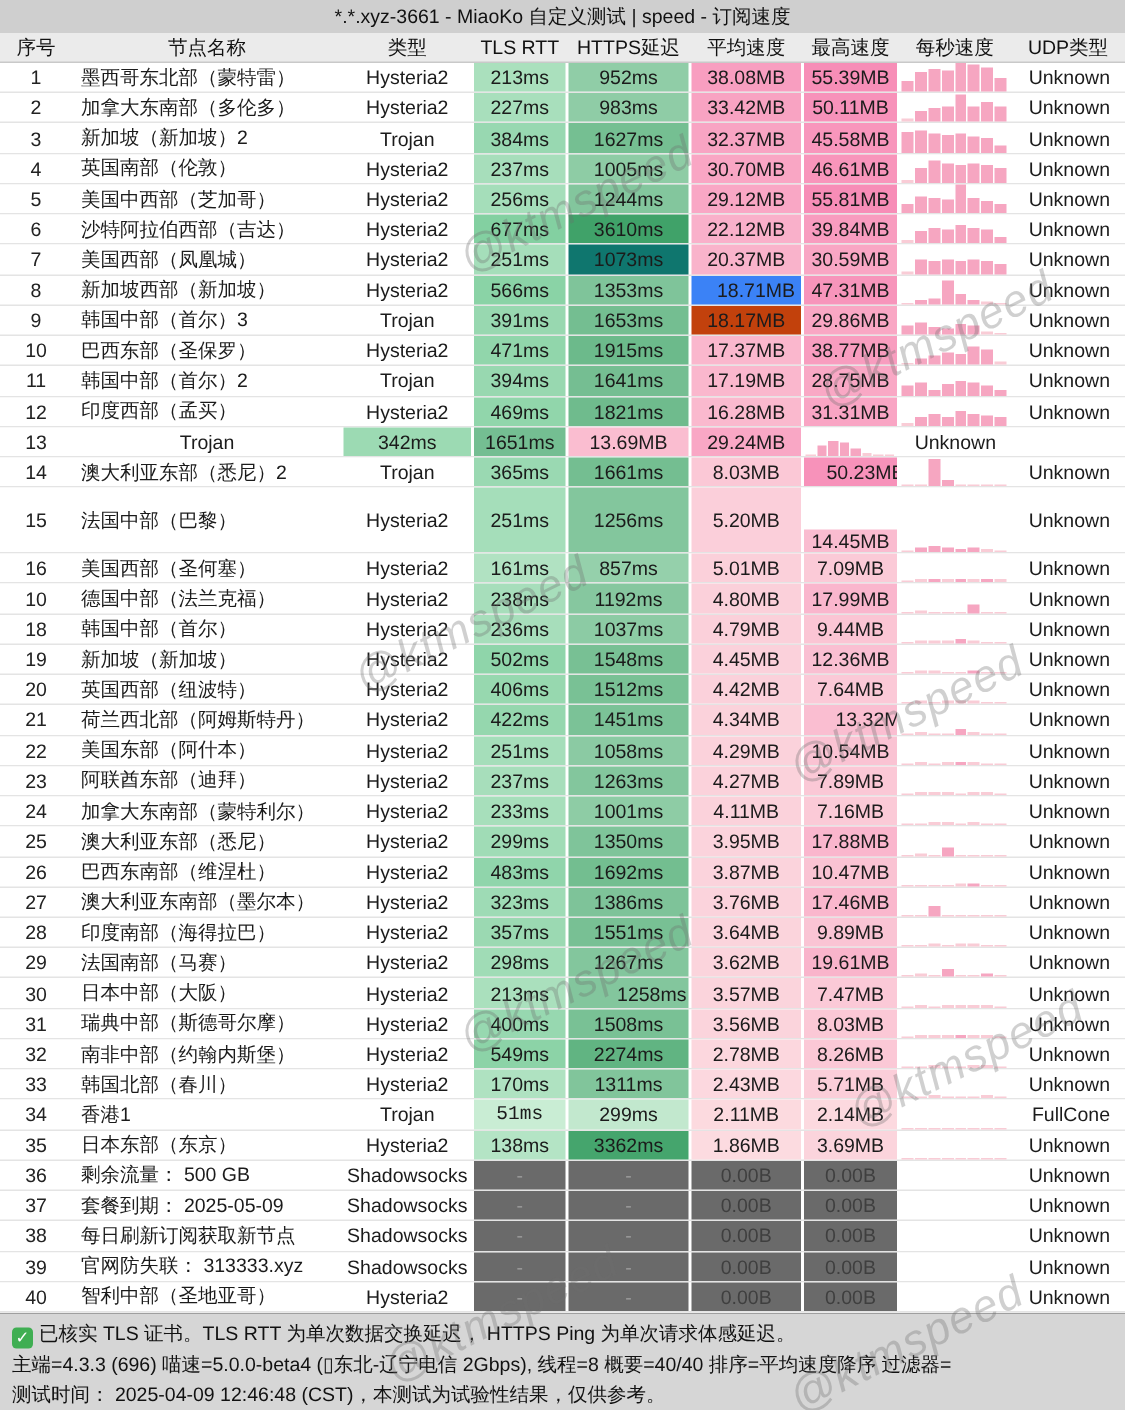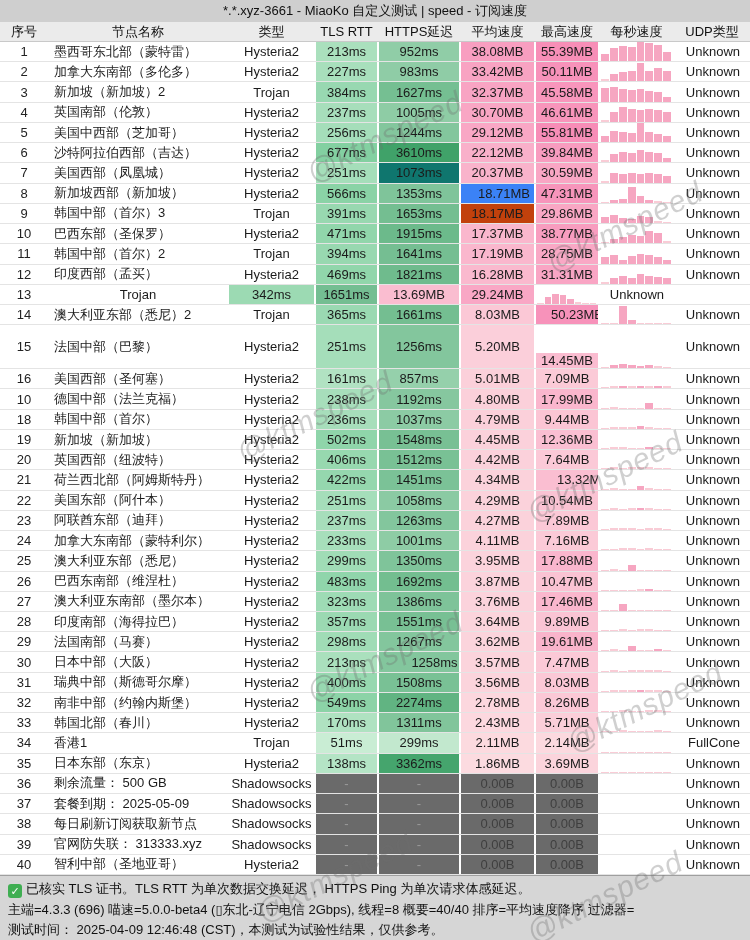--- a/index.html
+++ b/index.html
@@ -725,21 +725,21 @@
           <div class="bar" style="height: 1px; background: rgb(249, 204, 214);"></div>
           <div class="bar" style="height: 2px; background: rgb(249, 204, 214);"></div>
           <div class="bar" style="height: 1px; background: rgb(249, 204, 214);"></div>
         </div>
         <div class="c udp">Unknown</div>
       </div>
       <div class="trow">
         <div class="c num">34</div>
         <div class="c name">香港1</div>
         <div class="c type">Trojan</div>
-        <div class="c cell" style="background: rgb(201, 237, 212);">51ms</div>
+        <div class="c cell" style="background: rgb(201, 237, 212); font-family: Liberation Mono, monospace;">51ms</div>
         <div class="c cell" style="background: rgb(194, 232, 206);">299ms</div>
         <div class="c cell" style="background: rgb(252, 218, 223);">2.11MB</div>
         <div class="c cell" style="background: rgb(252, 217, 223);">2.14MB</div>
         <div class="spark">
           <div class="bar" style="height: 1px; background: rgb(249, 204, 214);"></div>
           <div class="bar" style="height: 1px; background: rgb(249, 204, 214);"></div>
           <div class="bar" style="height: 1px; background: rgb(249, 204, 214);"></div>
           <div class="bar" style="height: 1px; background: rgb(249, 204, 214);"></div>
           <div class="bar" style="height: 1px; background: rgb(249, 204, 214);"></div>
           <div class="bar" style="height: 1px; background: rgb(249, 204, 214);"></div>

